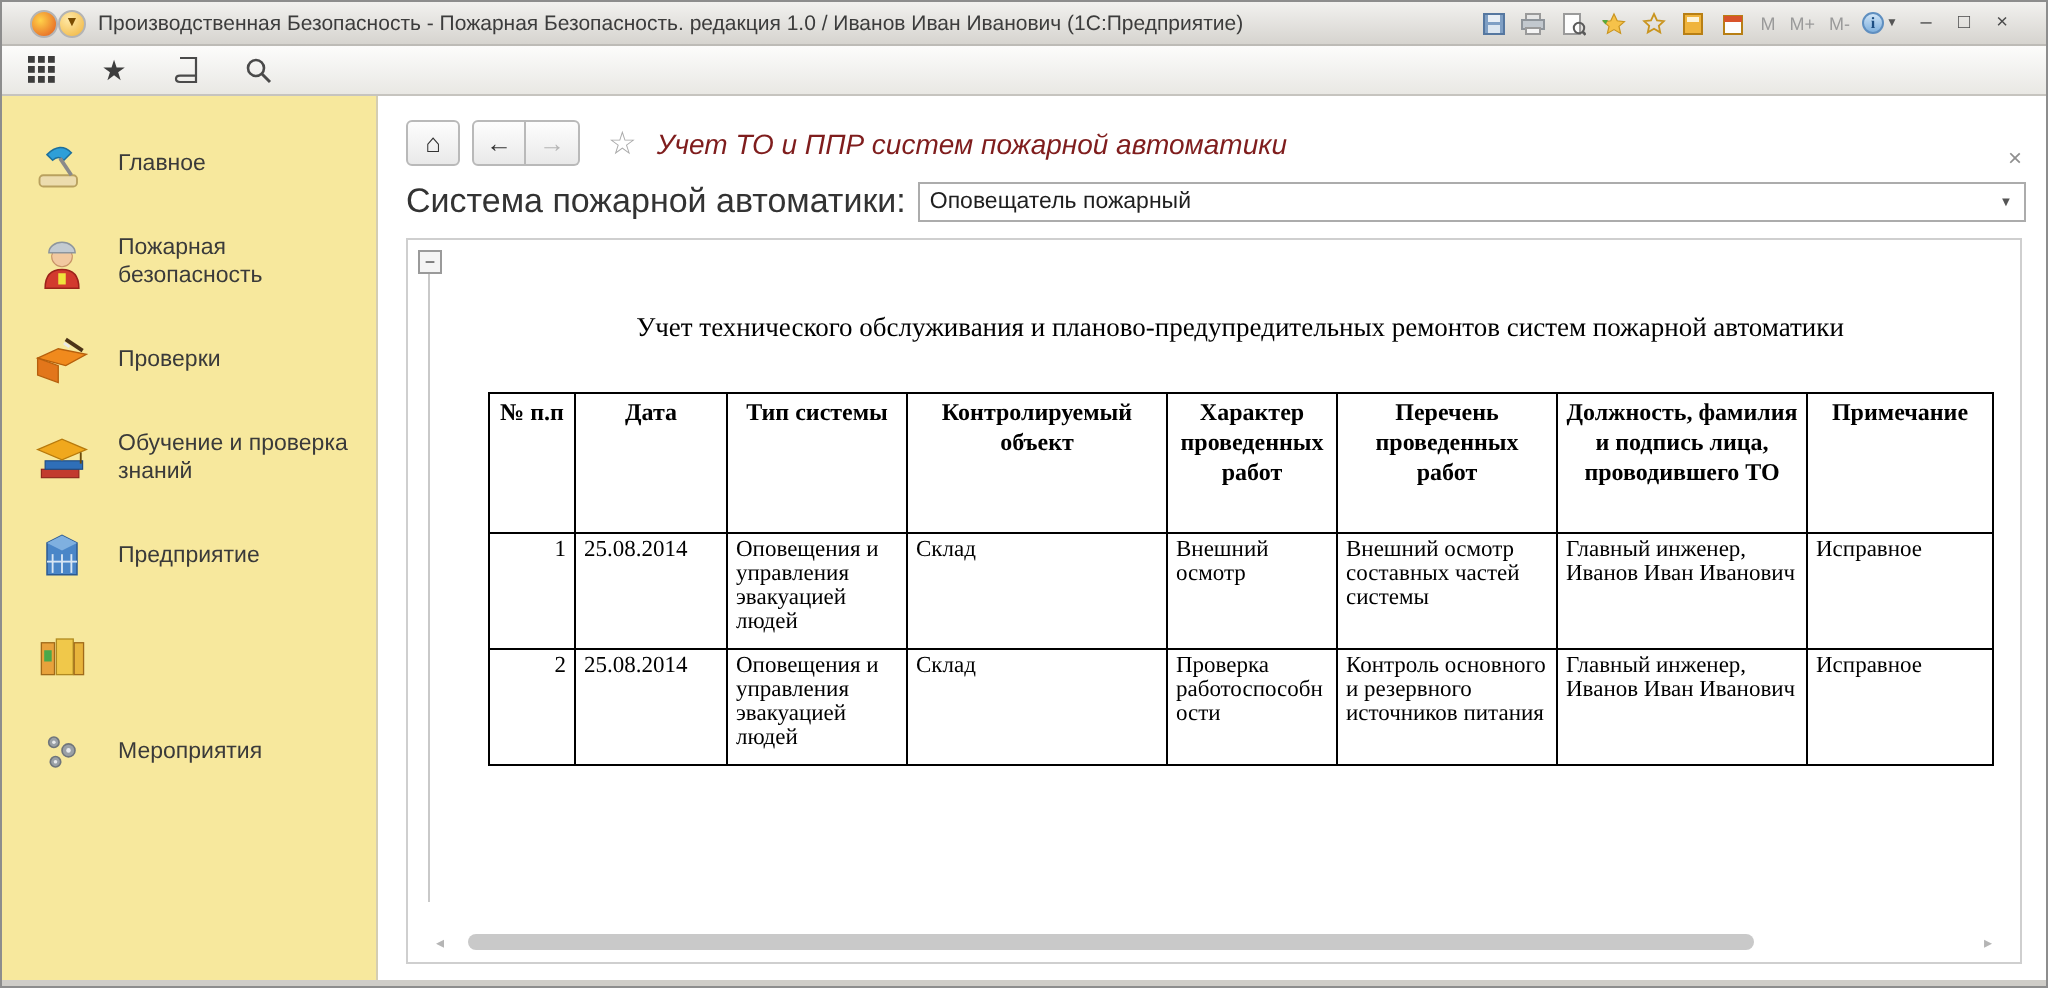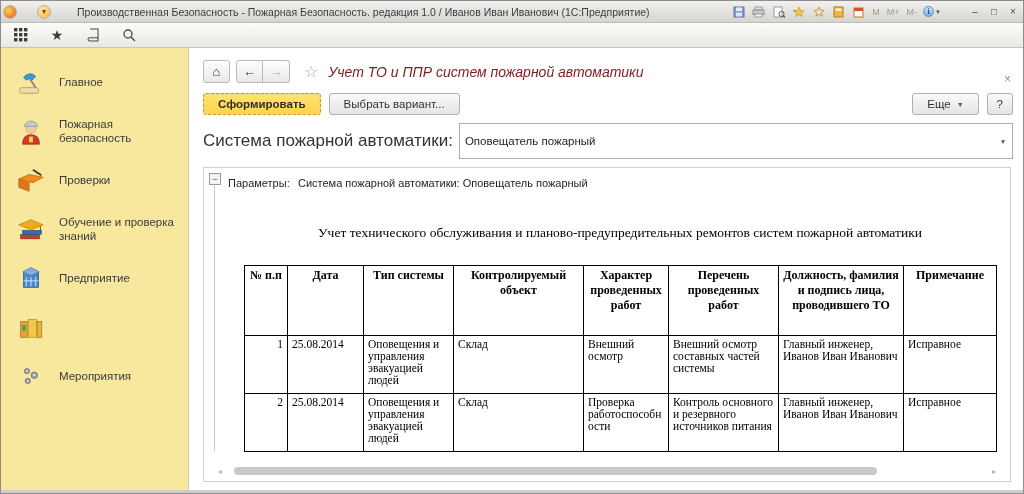--- a/index.html
+++ b/index.html
@@ -2,21 +2,21 @@
 <html><head>
 <meta charset="utf-8">
 <style>
   * { margin:0; padding:0; box-sizing:border-box; }
   html,body { width:1024px; height:494px; font-family:"Liberation Sans", sans-serif; }
   .window { width:1024px; height:494px; border:1px solid #8d8d8d; background:#d7d5d0;
             display:flex; flex-direction:column; }
 
   
   .titlebar { height:22px; background:linear-gradient(#f2f1ef,#d6d4cf);
-              display:flex; align-items:center; padding:0 2px; gap:20px;
+              display:flex; align-items:center; padding:0 14px; gap:0;
               border-bottom:1px solid #bdbbb6; flex:0 0 auto; }
   .app-logo { width:14px; height:14px; border-radius:50%;
               background:radial-gradient(circle at 35% 35%, #ffd24a, #e2571e);
               border:1px solid #b4b4b4; }
   .logo-drop { width:14px; height:14px; border-radius:50%;
                background:radial-gradient(circle at 35% 30%, #ffe9a8, #f0b43c);
                border:1px solid #b4b4b4; font-size:7px; color:#7a4c00;
                display:flex; align-items:center; justify-content:center; }
   .win-title { font-size:10.5px; color:#3c3c3c; margin-left:6px; flex:1 1 auto;
                white-space:nowrap; overflow:hidden; }
@@ -71,21 +71,21 @@
          border:1px solid #b0b0b0; border-radius:3px;
          background:linear-gradient(#fafafa,#e4e4e4); display:flex; align-items:center; gap:6px; }
   .btn-primary { background:linear-gradient(#ffe372,#ffd34b); border:1px dashed #c99e17;
                  font-weight:bold; color:#2f2f2f; box-shadow:0 0 0 1px #f0d87a inset; }
   .spacer { flex:1 1 auto; }
   .btn .arrow { font-size:7px; color:#555; }
   .btn-help { padding:0 9px; }
 
   .filterrow { display:flex; align-items:center; gap:6px; margin:2px 0 8px 6px; flex:0 0 auto; }
   .filter-label { font-size:17px; color:#333; white-space:nowrap;text-align:center; }
-  .combo { flex:1 1 auto; height:36px; border:1px solid #acacac; background:#fff;
+  .combo { flex:1 1 auto; height:20px; border:1px solid #acacac; background:#fff;
            display:flex; align-items:center; }
   .combo-value { flex:1 1 auto; font-size:11.5px; color:#1f1f1f; padding-left:5px; }
   .combo-btn { width:18px; height:100%; display:flex; align-items:center; justify-content:center;
                font-size:6.5px; color:#555; cursor:pointer; }
 
   
   .report { flex:1 1 auto; margin:0 2px 0 6px; border:1px solid #cfcfcf; background:#fff;
             position:relative; overflow:hidden; min-height:0; }
   .collapse-box { position:absolute; top:5px; left:5px; width:12px; height:12px;
                   border:1px solid #9a9a9a; background:#f4f4f4; font-size:9px; color:#444;
@@ -306,47 +306,33 @@
       <div class="navrow">
         <span class="nav-btn">⌂</span>
         <span class="nav-group">
           <span class="nav-btn">←</span>
           <span class="nav-btn">→</span>
         </span>
         <span class="fav-star">☆</span>
         <span class="page-title">Учет ТО и ППР систем пожарной автоматики</span>
       </div>
 
-      <div class="actionrow">
-        <button class="btn btn-primary">Сформировать</button>
-        <button class="btn">Выбрать вариант...</button>
-        <span class="spacer"></span>
-        <button class="btn">
-          <span>Еще</span>
-          <span class="arrow">▼</span>
-        </button>
-        <button class="btn btn-help">?</button>
-      </div>
 
       <div class="filterrow">
         <span class="filter-label">Система пожарной автоматики:</span>
         <div class="combo">
           <span class="combo-value">Оповещатель пожарный</span>
           <span class="combo-btn">▼</span>
         </div>
       </div>
 
       <div class="report">
         <span class="collapse-box">−</span>
         <span class="group-line"></span>
 
-        <div class="params">
-          <span class="params-label">Параметры:</span>
-          <span class="params-value">Система пожарной автоматики: Оповещатель пожарный</span>
-        </div>
 
         <div class="report-body">
           <div class="report-title">Учет технического обслуживания и планово-предупредительных ремонтов систем пожарной автоматики</div>
 
           <table class="rpt">
             <colgroup>
               <col style="width:43px">
                 <col style="width:76px">
                 <col style="width:90px">
                 <col style="width:130px">

